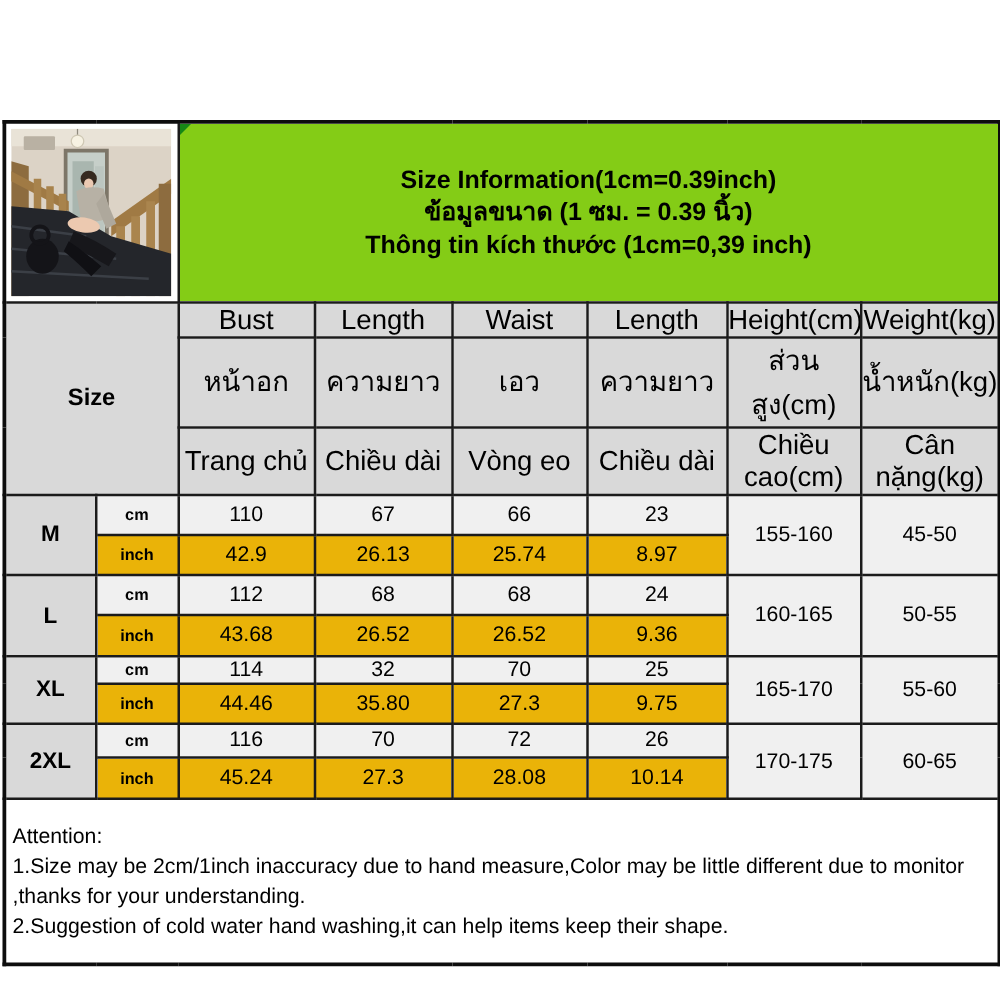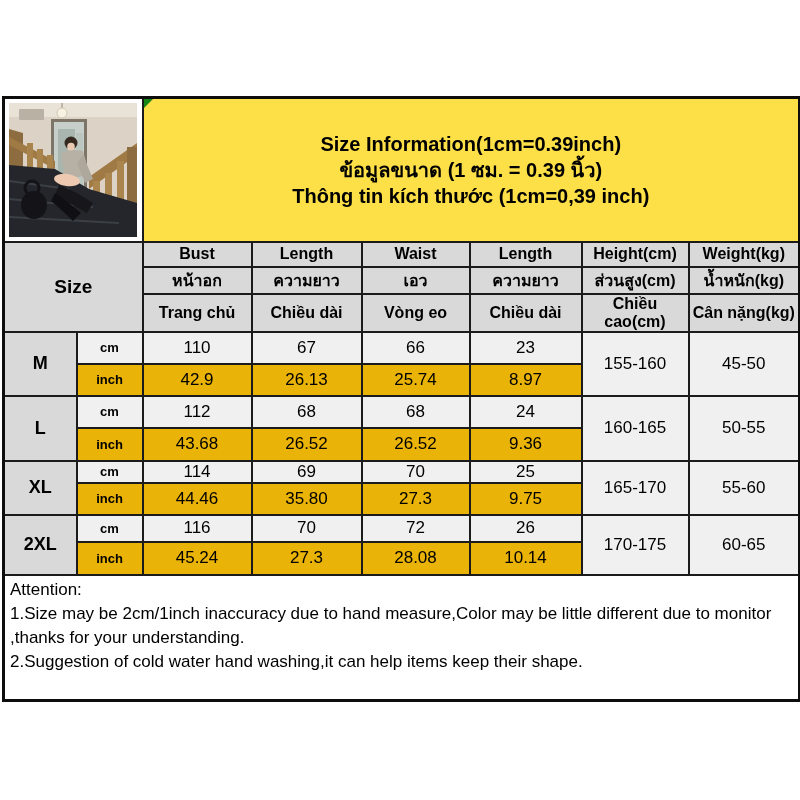--- a/index.html
+++ b/index.html
@@ -13,40 +13,40 @@
     border: 3px solid #0d0d0d;
     color: #000;
   }
   td { border: 2px solid #1b1b1b; text-align: center; vertical-align: middle; overflow: hidden; }
   .bg-gray  { background: #d9d9d9; }
   .bg-light { background: #f0f0f0; }
   .bg-white { background: #eab308; }
 
   
   td.photo-cell { background: #ffffff; padding: 3px; }
-  td.title-cell { background: #fde047; position: relative; }
+  td.title-cell { background: #84cc16; position: relative; }
   .title-line { font-weight: bold; font-size: 20px; line-height: 26px; }
   .green-corner {
     position: absolute; top: 0; left: 0; width: 0; height: 0;
     border-top: 9px solid #168716; border-right: 9px solid transparent;
   }
 
   
   td.size-cell { font-weight: bold; font-size: 19px; }
-  td.head { font-weight: bold; font-size: 16px; }
+  td.head { font-weight: normal; font-size: 22px; }
 
   
   td.size-label { font-weight: bold; font-size: 18px; }
   td.unit { font-weight: bold; font-size: 13px; }
   td.val, td.range { font-size: 17px; }
 
   
   td.attention {
     text-align: left; vertical-align: top; background: #fff;
-    padding: 2px 5px; font-size: 17px; line-height: 1.42;
+    padding: 17px 5px; font-size: 17px; line-height: 1.42;
   }
   .photo-svg { display: block; margin: 0 auto; }
 </style>
 </head>
 <body>
 
 <div class="canvas">
   <table class="size-table">
     <colgroup>
       <col style="width:73px">
@@ -165,21 +165,21 @@
       <td class="val bg-white">43.68</td>
       <td class="val bg-white">26.52</td>
       <td class="val bg-white">26.52</td>
       <td class="val bg-white">9.36</td>
     </tr>
 
     <tr style="height:16px">
       <td class="size-label bg-gray" rowspan="2">XL</td>
       <td class="unit bg-light">cm</td>
       <td class="val bg-light">114</td>
-      <td class="val bg-light">69</td>
+      <td class="val bg-light">32</td>
       <td class="val bg-light">70</td>
       <td class="val bg-light">25</td>
       <td class="range bg-light" rowspan="2">165-170</td>
       <td class="range bg-light" rowspan="2">55-60</td>
     </tr>
     <tr style="height:32px">
       <td class="unit bg-white">inch</td>
       <td class="val bg-white">44.46</td>
       <td class="val bg-white">35.80</td>
       <td class="val bg-white">27.3</td>

